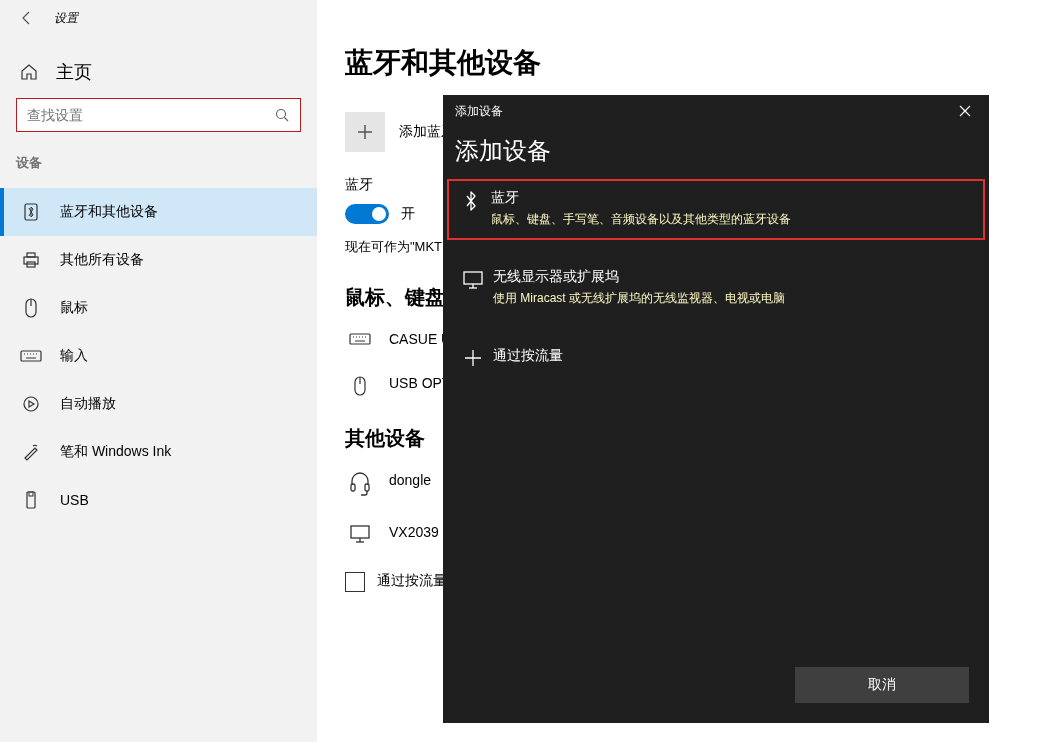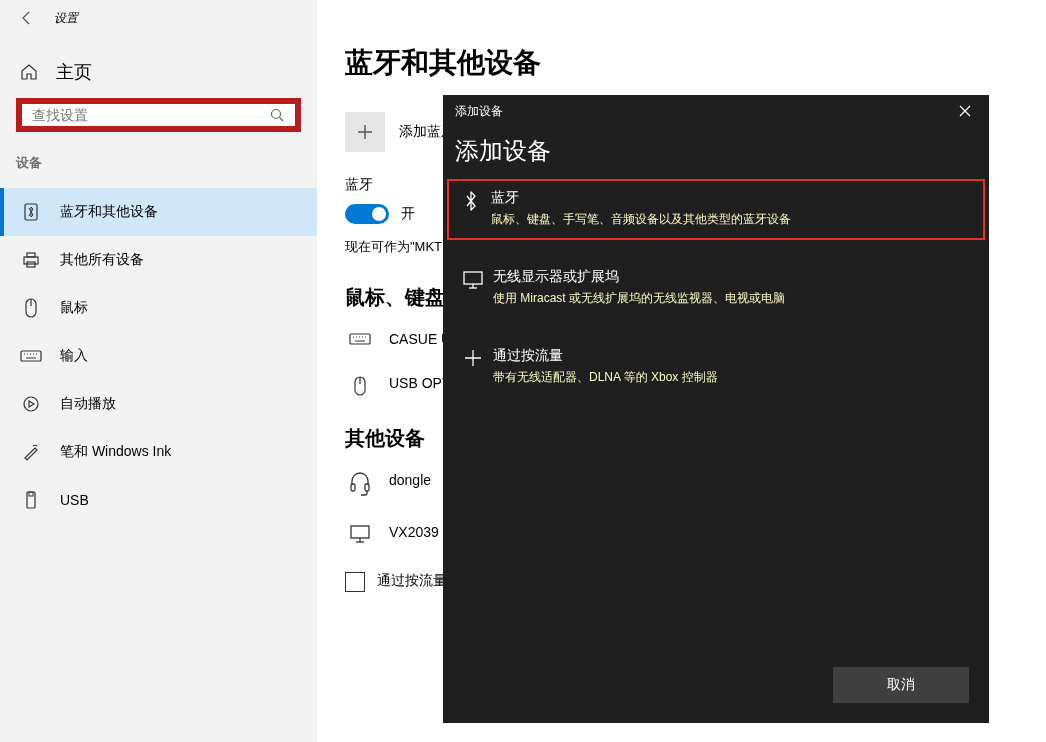--- a/index.html
+++ b/index.html
@@ -7,21 +7,21 @@
 
 .sidebar { position: absolute; left: 0; top: 0; width: 317px; height: 742px; background: #f2f2f2; }
 .top-bar { display: flex; align-items: center; padding: 8px 16px; height: 36px; font-style: italic; }
 .back-icon { width: 20px; height: 20px; display: flex; align-items: center; justify-content: center; cursor: pointer; }
 .settings-label { margin-left: 18px; font-size: 12px; }
 
 .home-row { display: flex; align-items: center; padding: 0 20px; margin-top: 24px; margin-bottom: 14px; }
 .home-row .label { margin-left: 18px; font-size: 18px; }
 
 .search-wrap { padding: 0 16px; margin-bottom: 22px; }
-.search-box { width: 100%; height: 34px; border: 6px solid #b91c1c; background: #fff; display: flex; align-items: center; padding: 0 8px 0 10px; }
+.search-box { width: 100%; height: 34px; border: 1px solid #b91c1c; background: #fff; display: flex; align-items: center; padding: 0 8px 0 10px; }
 .search-box input { flex: 1; border: none; outline: none; font-size: 14px; color: #666; background: transparent; }
 .search-box .sicon { width: 20px; display: flex; align-items: center; justify-content: center; }
 
 .section-head { padding: 0 16px; font-size: 13px; font-weight: 600; color: #737373; margin-bottom: 16px; }
 
 .nav-item { display: flex; align-items: center; padding: 0 20px; height: 48px; cursor: pointer; position: relative; }
 .nav-item.active { background: #d0e7f8; }
 .nav-item.active::before { content: ""; position: absolute; left: 0; top: 0; bottom: 0; width: 4px; background: #0078d4; }
 .nav-item .nicon { width: 22px; display: flex; align-items: center; justify-content: center; }
 .nav-item .nlabel { margin-left: 18px; font-size: 14px; }
@@ -61,21 +61,21 @@
 
 .opt { display: flex; align-items: flex-start; padding: 8px 0 10px 0; cursor: pointer; border: 2px solid transparent; }
 .opt.highlighted { border: 2px solid #e03030; padding: 8px 6px 10px 6px; margin-left: -8px; margin-right: -8px; }
 .opt .oicon { width: 32px; display: flex; align-items: flex-start; justify-content: center; padding-top: 2px; }
 .opt .otext { flex: 1; margin-left: 4px; }
 .opt .otitle { font-size: 14px; margin-bottom: 4px; }
 .opt .odesc { font-size: 12px; color: #fef9c3; }
 .opt + .opt { margin-top: 18px; }
 
 .dialog-footer { position: absolute; bottom: 20px; right: 20px; }
-.btn-cancel { width: 136px; height: 36px; background: #3f3f3f; color: #fff; border: none; font-size: 14px; cursor: pointer; }
+.btn-cancel { width: 174px; height: 36px; background: #3f3f3f; color: #fff; border: none; font-size: 14px; cursor: pointer; }
 
 svg { display: block; }
 </style>
 </head>
 <body>
 
 <div class="sidebar">
   <div class="top-bar">
     <div class="back-icon">
       <svg width="16" height="16" viewBox="0 0 16 16">
@@ -297,21 +297,20 @@
           </div>
         </div>
         <div class="opt">
           <span class="oicon">
             <svg width="18" height="18" viewBox="0 0 18 18">
               <path d="M9 1 V17 M1 9 H17" stroke="#fff" stroke-width="1.3"></path>
             </svg>
           </span>
           <div class="otext">
             <div class="otitle">通过按流量</div>
-            <div class="odesc">带有无线适配器、DLNA 等的 Xbox 控制器</div>
           </div>
         </div>
       </div>
   </div>
   <div class="dialog-footer">
     <button class="btn-cancel">取消</button>
   </div>
 </div>
 
 </body></html>

